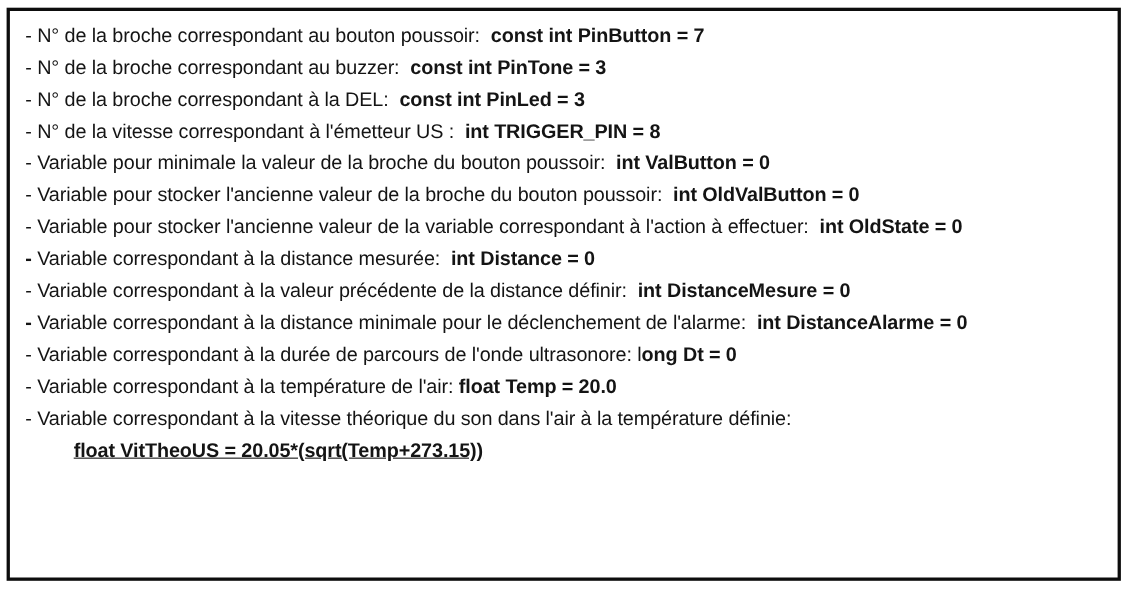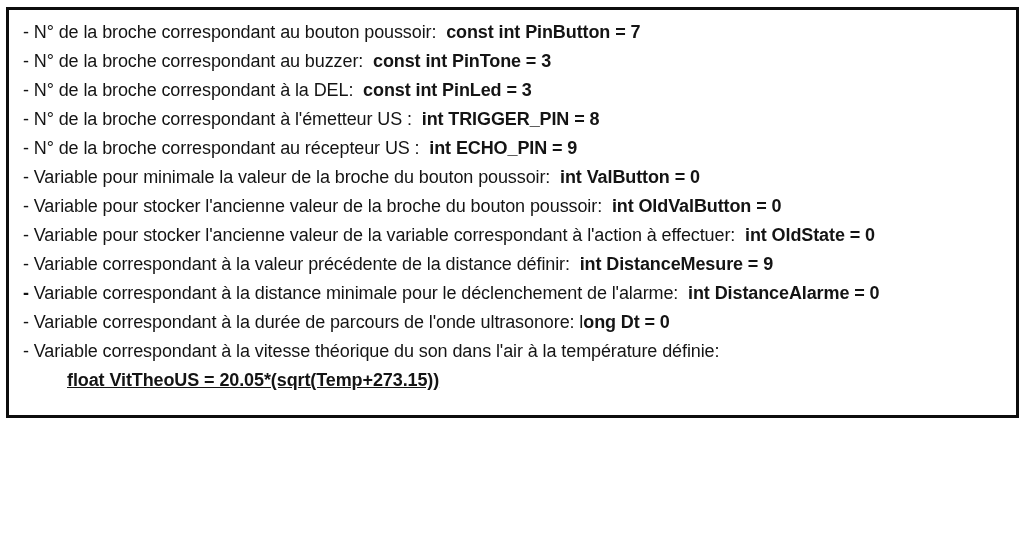--- a/index.html
+++ b/index.html
@@ -12,21 +12,21 @@
     height: 535px;
     position: relative;
     font-family: "Liberation Sans", sans-serif;
     overflow: hidden;
   }
   .frame {
     position: absolute;
     left: 6px;
     top: 7px;
     width: 1013px;
-    height: 411px;
+    height: 521px;
     box-sizing: border-box;
     border: 3px solid #0d0d0d;
     background: #ffffff;
     padding: 8px 8px 15px 14px;
   }
   .line {
     font-size: 18px;
     line-height: 29px;
     color: #141414;
     white-space: pre-wrap;
@@ -41,24 +41,25 @@
   }
 </style>
 </head>
 <body>
 
 <div class="frame">
   <div id="lines">
       <div class="line"><span class="dash">- </span><span class="normal">N° de la broche correspondant au bouton poussoir:  </span><span class="b">const int PinButton = 7</span></div>
       <div class="line"><span class="dash">- </span><span class="normal">N° de la broche correspondant au buzzer:  </span><span class="b">const int PinTone = 3</span></div>
       <div class="line"><span class="dash">- </span><span class="normal">N° de la broche correspondant à la DEL:  </span><span class="b">const int PinLed = 3</span></div>
-      <div class="line"><span class="dash">- </span><span class="normal">N° de la broche correspondant à l'émetteur US :  </span><span class="b">int TRIGGER_PIN = 8</span></div>
-      <div class="line"><span class="dash">- </span><span class="normal">N° de la broche correspondant au récepteur US :  </span><span class="b">int ECHO_PIN = 9</span></div>
+      <div class="line"><span class="dash">- </span><span class="normal">N° de la vitesse correspondant à l'émetteur US :  </span><span class="b">int TRIGGER_PIN = 8</span></div>
       <div class="line"><span class="dash">- </span><span class="normal">Variable pour minimale la valeur de la broche du bouton poussoir:  </span><span class="b">int ValButton = 0</span></div>
       <div class="line"><span class="dash">- </span><span class="normal">Variable pour stocker l'ancienne valeur de la broche du bouton poussoir:  </span><span class="b">int OldValButton = 0</span></div>
       <div class="line"><span class="dash">- </span><span class="normal">Variable pour stocker l'ancienne valeur de la variable correspondant à l'action à effectuer:  </span><span class="b">int OldState = 0</span></div>
-      <div class="line"><span class="dash">- </span><span class="normal">Variable correspondant à la valeur précédente de la distance définir:  </span><span class="b">int DistanceMesure = 9</span></div>
+      <div class="line"><span class="dash b">- </span><span class="normal">Variable correspondant à la distance mesurée:  </span><span class="b">int Distance = 0</span></div>
+      <div class="line"><span class="dash">- </span><span class="normal">Variable correspondant à la valeur précédente de la distance définir:  </span><span class="b">int DistanceMesure = 0</span></div>
       <div class="line"><span class="dash b">- </span><span class="normal">Variable correspondant à la distance minimale pour le déclenchement de l'alarme:  </span><span class="b">int DistanceAlarme = 0</span></div>
       <div class="line"><span class="dash">- </span><span class="normal">Variable correspondant à la durée de parcours de l'onde ultrasonore: l</span><span class="b">ong Dt = 0</span></div>
+      <div class="line"><span class="dash">- </span><span class="normal">Variable correspondant à la température de l'air: </span><span class="b">float Temp = 20.0</span></div>
       <div class="line"><span class="dash">- </span><span class="normal">Variable correspondant à la vitesse théorique du son dans l'air à la température définie:</span><span class="b"></span></div>
       <div class="line indent"><span class="dash"></span><span class="normal"></span><span class="b">float VitTheoUS = 20.05*(sqrt(Temp+273.15))</span></div>
     </div>
 </div>
 
 </body></html>

